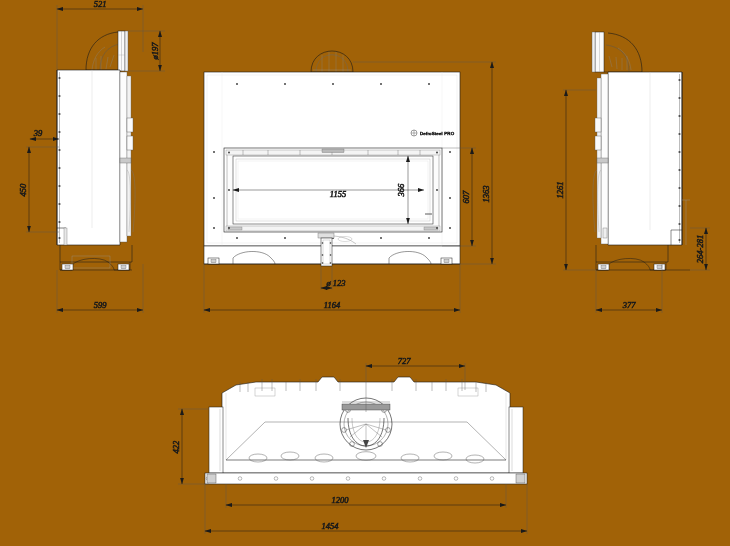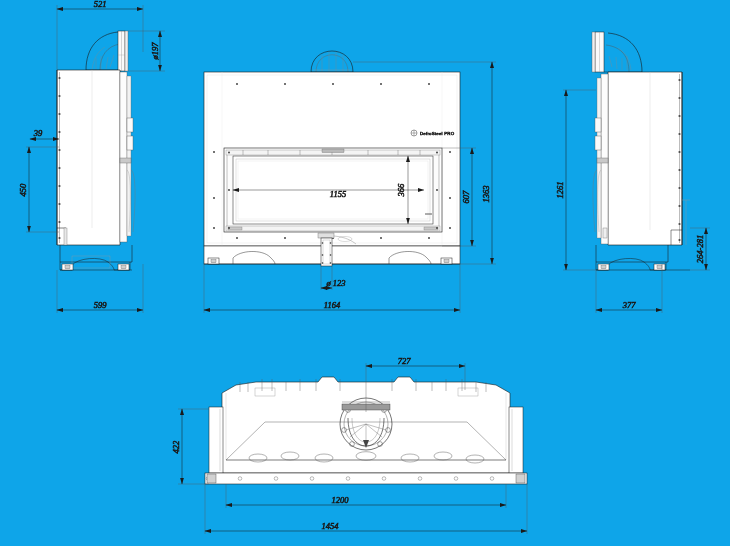--- a/index.html
+++ b/index.html
@@ -1,18 +1,18 @@
 <!DOCTYPE html>
 <html><head>
 <meta charset="utf-8">
 <style>
   html,body{margin:0;padding:0;background:#ffffff;}
   body{width:730px;height:546px;overflow:hidden;
        font-family:"Liberation Sans", sans-serif;}
-  #sheet{position:relative;width:730px;height:546px;background:#0ea5e9;}
+  #sheet{position:relative;width:730px;height:546px;background:#a16207;}
   svg{display:block;}
   .dimtext{font-family:"Liberation Serif", serif;font-style:italic;
            font-size:8.5px;fill:#1a1a1a;}
   .dimtext-v{font-family:"Liberation Serif", serif;font-style:italic;
            font-size:8.5px;fill:#1a1a1a;}
   .logotext{font-family:"Liberation Sans", sans-serif;font-size:4.4px;
             fill:#2a2a2a;letter-spacing:.2px;}
 </style>
 </head>
 <body>

